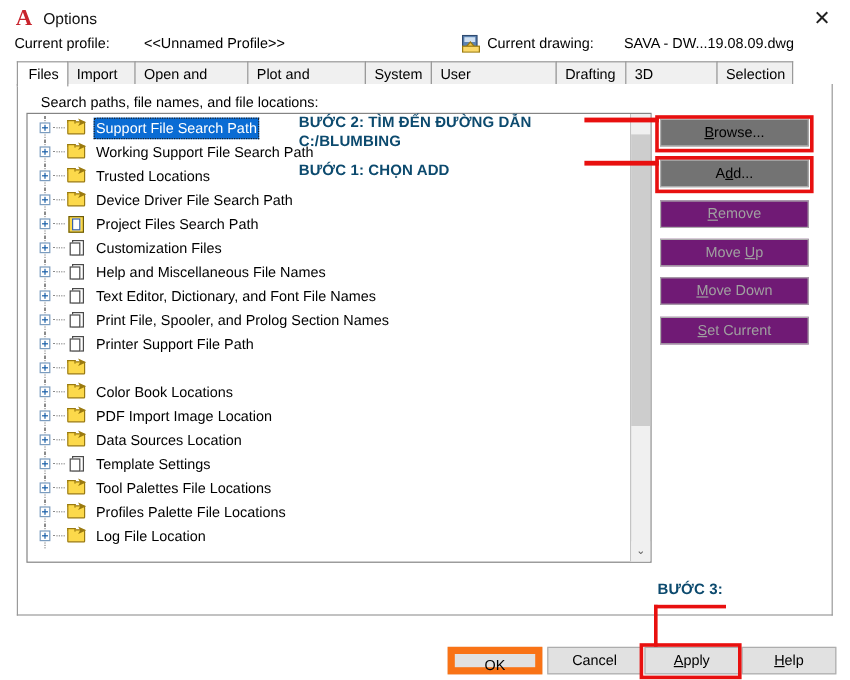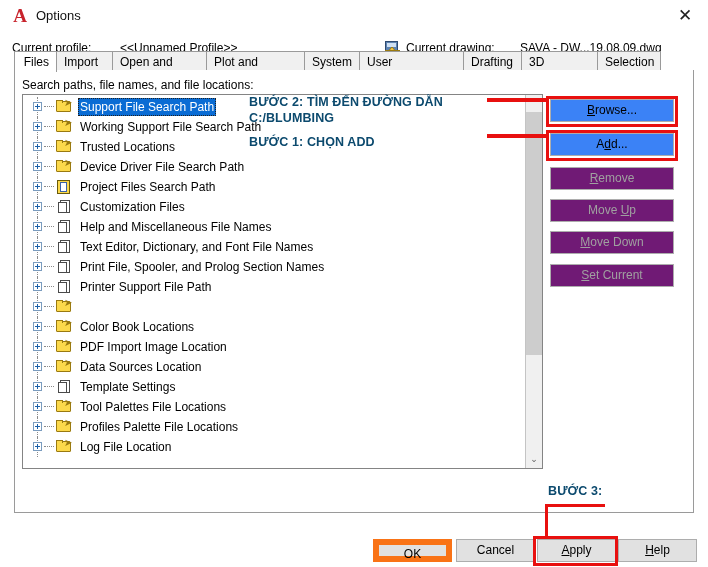--- a/index.html
+++ b/index.html
@@ -49,21 +49,21 @@
     text-align: center;
     font-size: 17px;
     color: #222;
     cursor: pointer;
   }
 
   
   .profile-row {
     position: absolute;
     left: 0; top: 25px;
-    width: 708px; height: 24px; margin-top: 12px;
+    width: 708px; height: 24px;
   }
   .lbl-current-profile { position: absolute; left: 12px; top: 4px; }
   .val-current-profile { position: absolute; left: 120px; top: 4px; }
   .drawing-icon {
     position: absolute;
     left: 385px; top: 4px;
     width: 16px; height: 15px;
   }
   .lbl-current-drawing { position: absolute; left: 406px; top: 4px; }
   .val-current-drawing { position: absolute; left: 520px; top: 4px; }
@@ -103,21 +103,21 @@
     position: absolute;
     left: 14px; top: 70px;
     width: 680px; height: 443px;
     background: #ffffff;
     border: 1px solid #9a9a9a;
     border-top: none;
     box-sizing: border-box;
   }
   .panel-label {
     position: absolute;
-    left: 22px; top: 78px;
+    left: 34px; top: 78px;
     font-size: 12px;
   }
 
   
   .tree-box {
     position: absolute;
     left: 22px; top: 94px;
     width: 521px; height: 375px;
     border: 1px solid #848484;
     background: #ffffff;
@@ -275,21 +275,21 @@
     width: 16px; height: 243px;
     background: #cdcdcd;
     cursor: pointer;
   }
 
   
   .side-btn {
     position: absolute;
     left: 550px;
     width: 124px; height: 23px;
-    background: #3b82f6;
+    background: #737373;
     border: 1px solid #adadad;
     box-sizing: border-box;
     font-size: 12px;
     line-height: 21px;
     text-align: center;
     color: #000;
     cursor: pointer;
   }
   .side-btn.disabled { color: #a0a0a0; background: #701a75; }
   .side-btn u { text-decoration: underline; }

